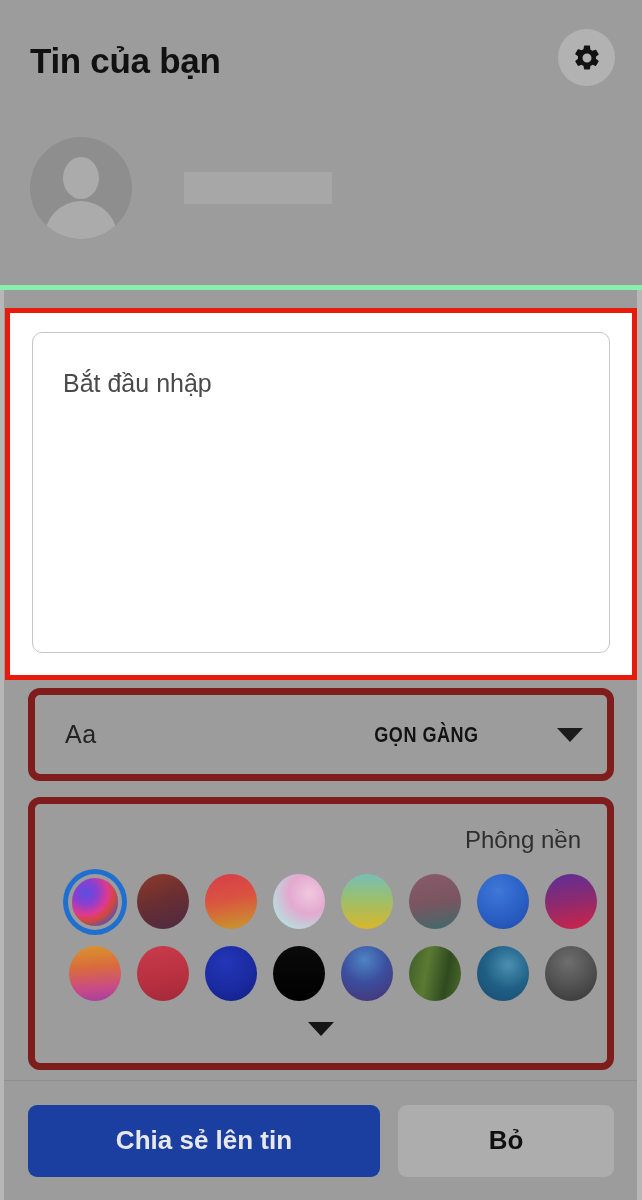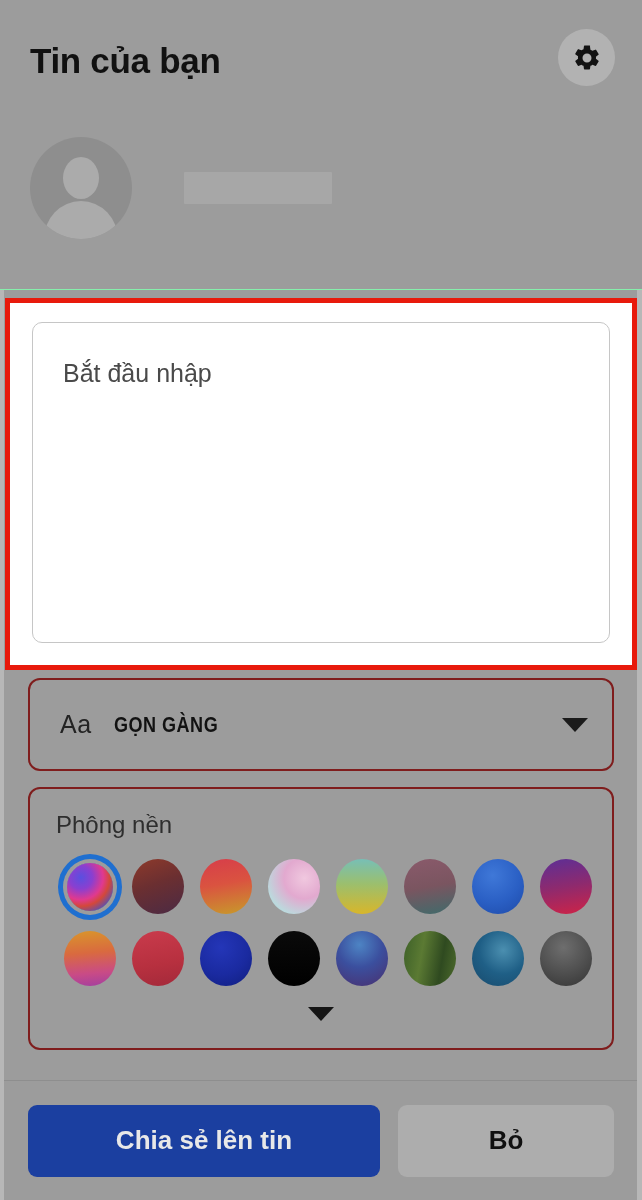--- a/index.html
+++ b/index.html
@@ -32,21 +32,21 @@
   .frame-right { right: 0; top: 0; width: 5px;  height: 1200px; }
   .frame-top   { left: 0;  top: 0; width: 642px; height: 4px; }
 
   
   .header {
     position: relative;
     height: 290px;
     flex: 0 0 290px;
     background: #9c9c9c;
     padding: 0 28px;
-    border-bottom: 1px solid #86efac;
+    border-bottom: 5px solid #86efac;
   }
 
   .page-title {
     position: absolute;
     left: 30px;
     top: 42px;
     font-size: 35px;
     font-weight: bold;
     color: #111111;
     letter-spacing: -0.3px;
@@ -111,21 +111,21 @@
     margin-left: 52px;
     width: 148px;
     height: 32px;
     background: #a7a7a7;
     border-radius: 1px;
   }
 
   
   .composer-annotation {
     position: relative;
-    margin: 8px 5px 0 5px;
+    margin: 18px 5px 0 5px;
     border: 5px solid #e81a0c;
     background: #ffffff;
     height: 372px;
     flex: 0 0 372px;
     padding: 19px 22px 22px 22px;
   }
 
   .story-textarea {
     width: 100%;
     height: 100%;
@@ -144,23 +144,24 @@
 
   
   .panels {
     flex: 1 1 auto;
     padding: 8px 28px 0 28px;
     background: #9c9c9c;
     overflow: hidden;
   }
 
   .card {
-    border: 2px solid #7f1d1d;
+    border: 7px solid #7f1d1d;
     border-radius: 12px;
     background: transparent;
+    text-align: right;
   }
 
   .font-picker {
     height: 93px;
     display: flex;
     align-items: center;
     padding: 0 24px 0 30px;
     cursor: pointer;
     margin-bottom: 16px;
   }

